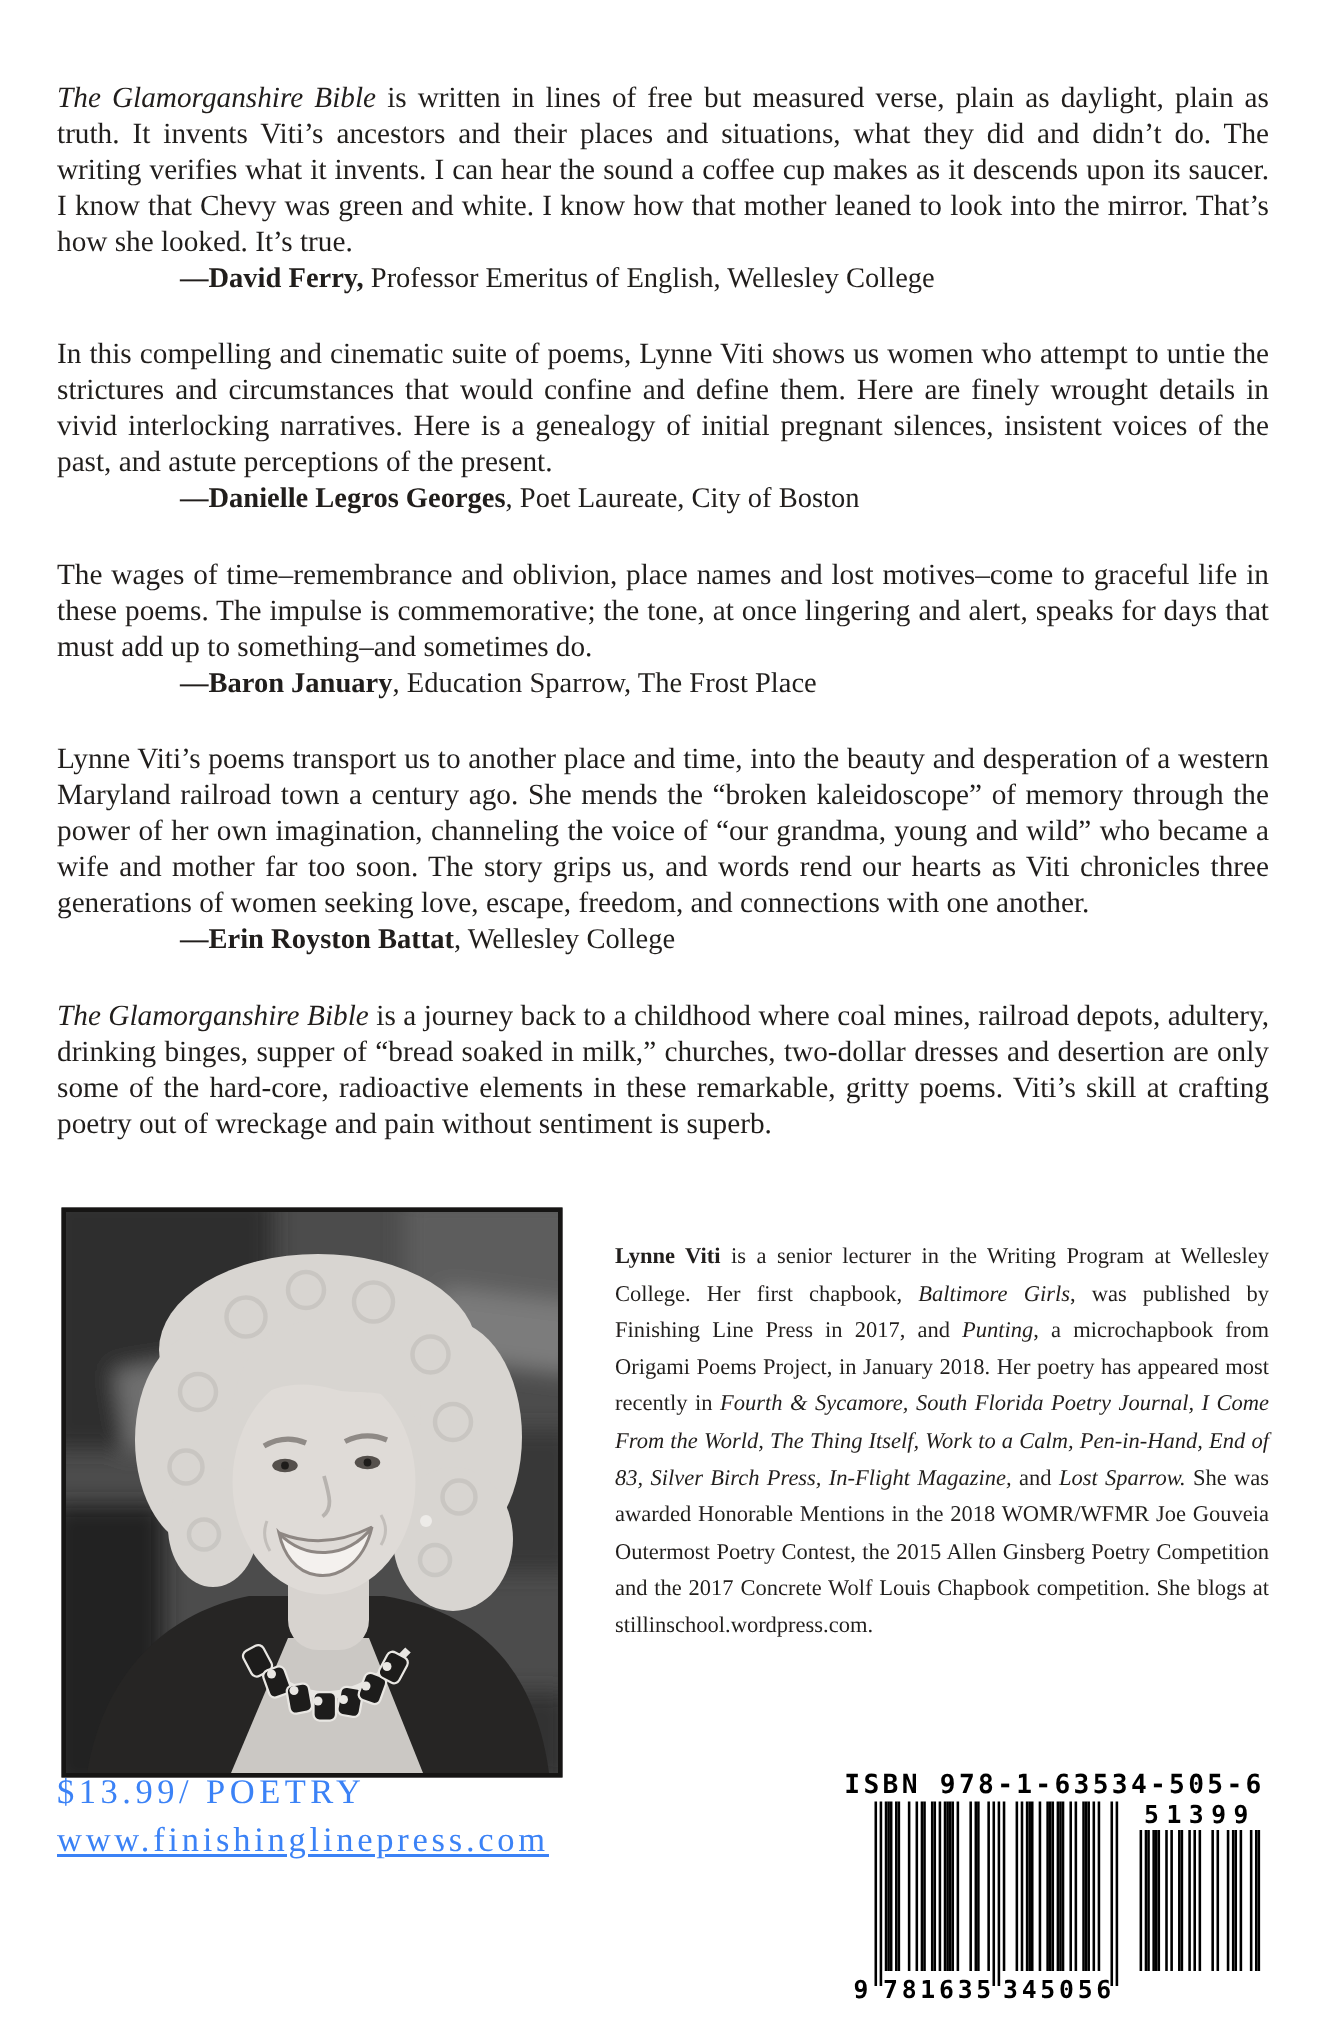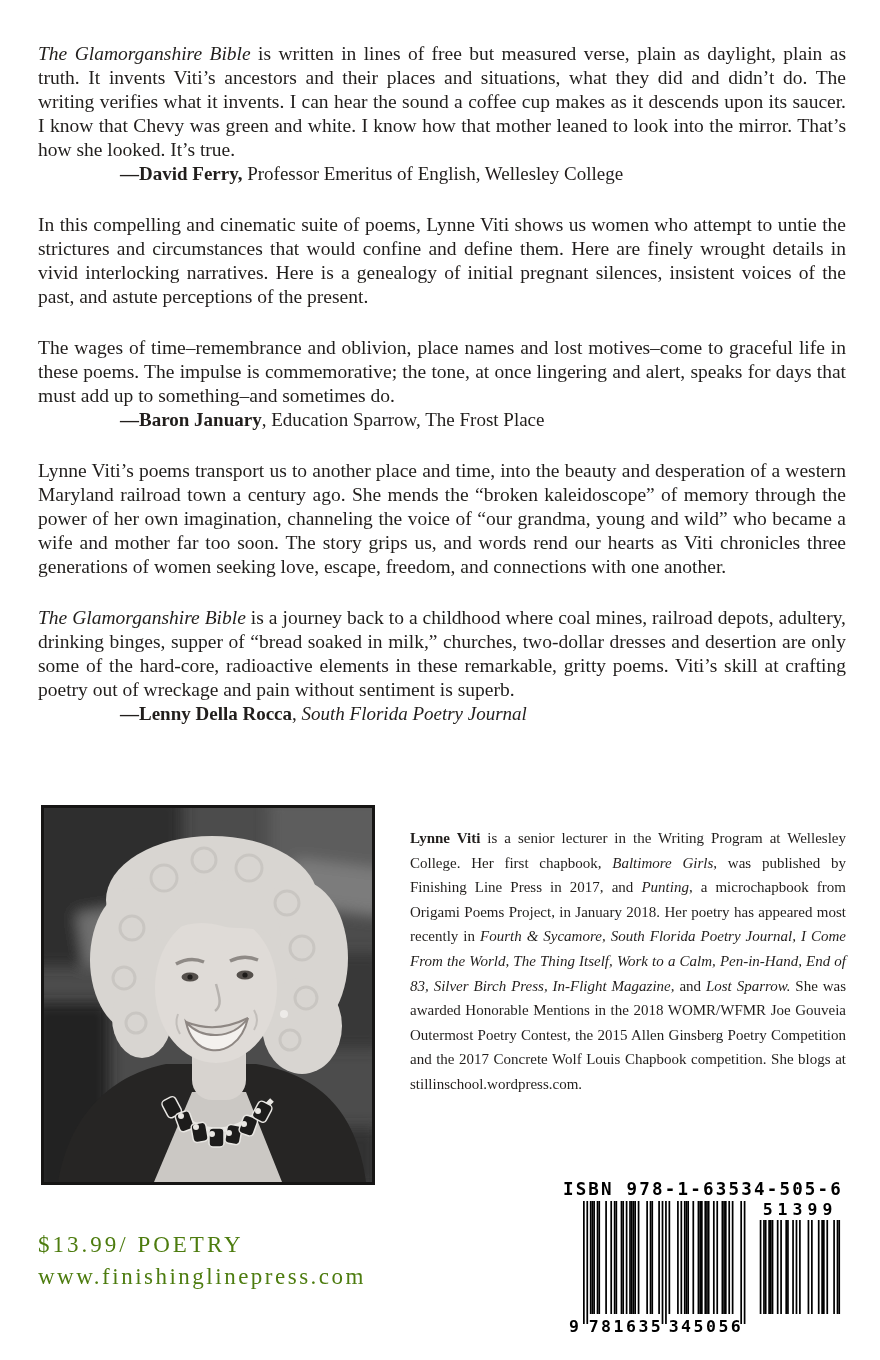--- a/index.html
+++ b/index.html
@@ -6,21 +6,21 @@
   .cover{
     position:relative;
     width:880px;height:1360px;
     background:#ffffff;
     font-family:"Liberation Serif", serif;
     color:#211e1c;
     overflow:hidden;
     margin:0 auto;
   }
   .blurbs{position:absolute;left:38px;top:42px;width:808px;}
-  .blurb{margin:0 0 27px 0;}
+  .blurb{margin:12px 0 27px 0;}
   .blurb .body{
     margin:0;
     font-size:19.5px;line-height:24px;
     text-align:justify;
   }
   .blurb .attr{
     margin:0;
     font-size:19px;line-height:24px;
     text-indent:82px;
   }
@@ -36,30 +36,30 @@
   }
   .photo-frame svg{display:block;width:100%;height:100%;}
 
   .bio{
     position:absolute;left:410px;top:826px;width:436px;
     font-size:15px;line-height:24.6px;
     text-align:justify;
   }
 
   .footer-left{
-    position:absolute;left:38px;top:1230px;
-    color:#4d7c0f;
+    position:absolute;left:38px;top:1180px;
+    color:#3b82f6;
   }
   .price-line{
     margin:0;
     font-size:23px;line-height:30px;letter-spacing:3px;
   }
   .site-line{
     margin:2px 0 0 0;
-    font-size:23px;line-height:30px;letter-spacing:2.5px;
+    font-size:23px;line-height:30px;letter-spacing:2.5px;text-decoration:underline;
   }
 
   .barcode-box{
     position:absolute;left:552px;top:1174px;
     width:300px;height:176px;background:#a3a3a3;
   }
   .barcode-box svg{display:block;width:100%;height:100%;}
   .bc-text{
     font-family:"DejaVu Sans Mono", monospace;
     font-weight:bold;
@@ -71,31 +71,32 @@
 
 <div class="cover">
 
   <section class="blurbs">
     <div class="blurb">
       <p class="body"><span class="run-i">The Glamorganshire Bible</span><span> is written in lines of free but measured verse, plain as daylight, plain as truth. It invents Viti’s ancestors and their places and situations, what they did and didn’t do. The writing verifies what it invents. I can hear the sound a coffee cup makes as it descends upon its saucer. I know that Chevy was green and white. I know how that mother leaned to look into the mirror. That’s how she looked. It’s true.</span></p>
       <p class="attr"><span class="run-b">—David Ferry,</span><span> Professor Emeritus of English, Wellesley College</span></p>
     </div>
     <div class="blurb">
       <p class="body"><span>In this compelling and cinematic suite of poems, Lynne Viti shows us women who attempt to untie the strictures and circumstances that would confine and define them. Here are finely wrought details in vivid interlocking narratives.  Here is a genealogy of initial pregnant silences, insistent voices of the past, and astute perceptions of the present.</span></p>
+      <p class="attr"><span class="run-b">—Danielle Legros Georges</span><span>, Poet Laureate, City of Boston</span></p>
     </div>
     <div class="blurb">
       <p class="body"><span>The wages of time–remembrance and oblivion, place names and lost motives–come to graceful life in these poems. The impulse is commemorative; the tone, at once lingering and alert, speaks for days that must add up to something–and sometimes do.</span></p>
       <p class="attr"><span class="run-b">—Baron January</span><span>, Education Sparrow, The Frost Place</span></p>
     </div>
     <div class="blurb">
       <p class="body"><span>Lynne Viti’s poems transport us to another place and time, into the beauty and desperation of a western Maryland railroad town a century ago. She mends the “broken kaleidoscope” of memory through the power of her own imagination, channeling the voice of “our grandma, young and wild” who became a wife and mother far too soon. The story grips us, and words rend our hearts as Viti chronicles three generations of women seeking love, escape, freedom, and connections with one another.</span></p>
+      <p class="attr"><span class="run-b">—Erin Royston Battat</span><span>, Wellesley College</span></p>
     </div>
     <div class="blurb">
       <p class="body"><span class="run-i">The Glamorganshire Bible</span><span> is a journey back to a childhood where coal mines, railroad depots, adultery, drinking binges, supper of “bread soaked in milk,” churches, two-dollar dresses and desertion are only some of the hard-core, radioactive elements in these remarkable, gritty poems. Viti’s skill at crafting poetry out of wreckage and pain without sentiment is superb.</span></p>
-      <p class="attr"><span class="run-b">—Lenny Della Rocca</span><span>, </span><span class="run-i">South Florida Poetry Journal</span></p>
     </div>
   </section>
 
   <div class="photo-frame">
     <svg viewBox="0 0 328 374" preserveAspectRatio="none">
       <defs>
         <filter id="soft" x="-30%" y="-30%" width="160%" height="160%">
           <feGaussianBlur stdDeviation="7"></feGaussianBlur>
         </filter>
       </defs>

